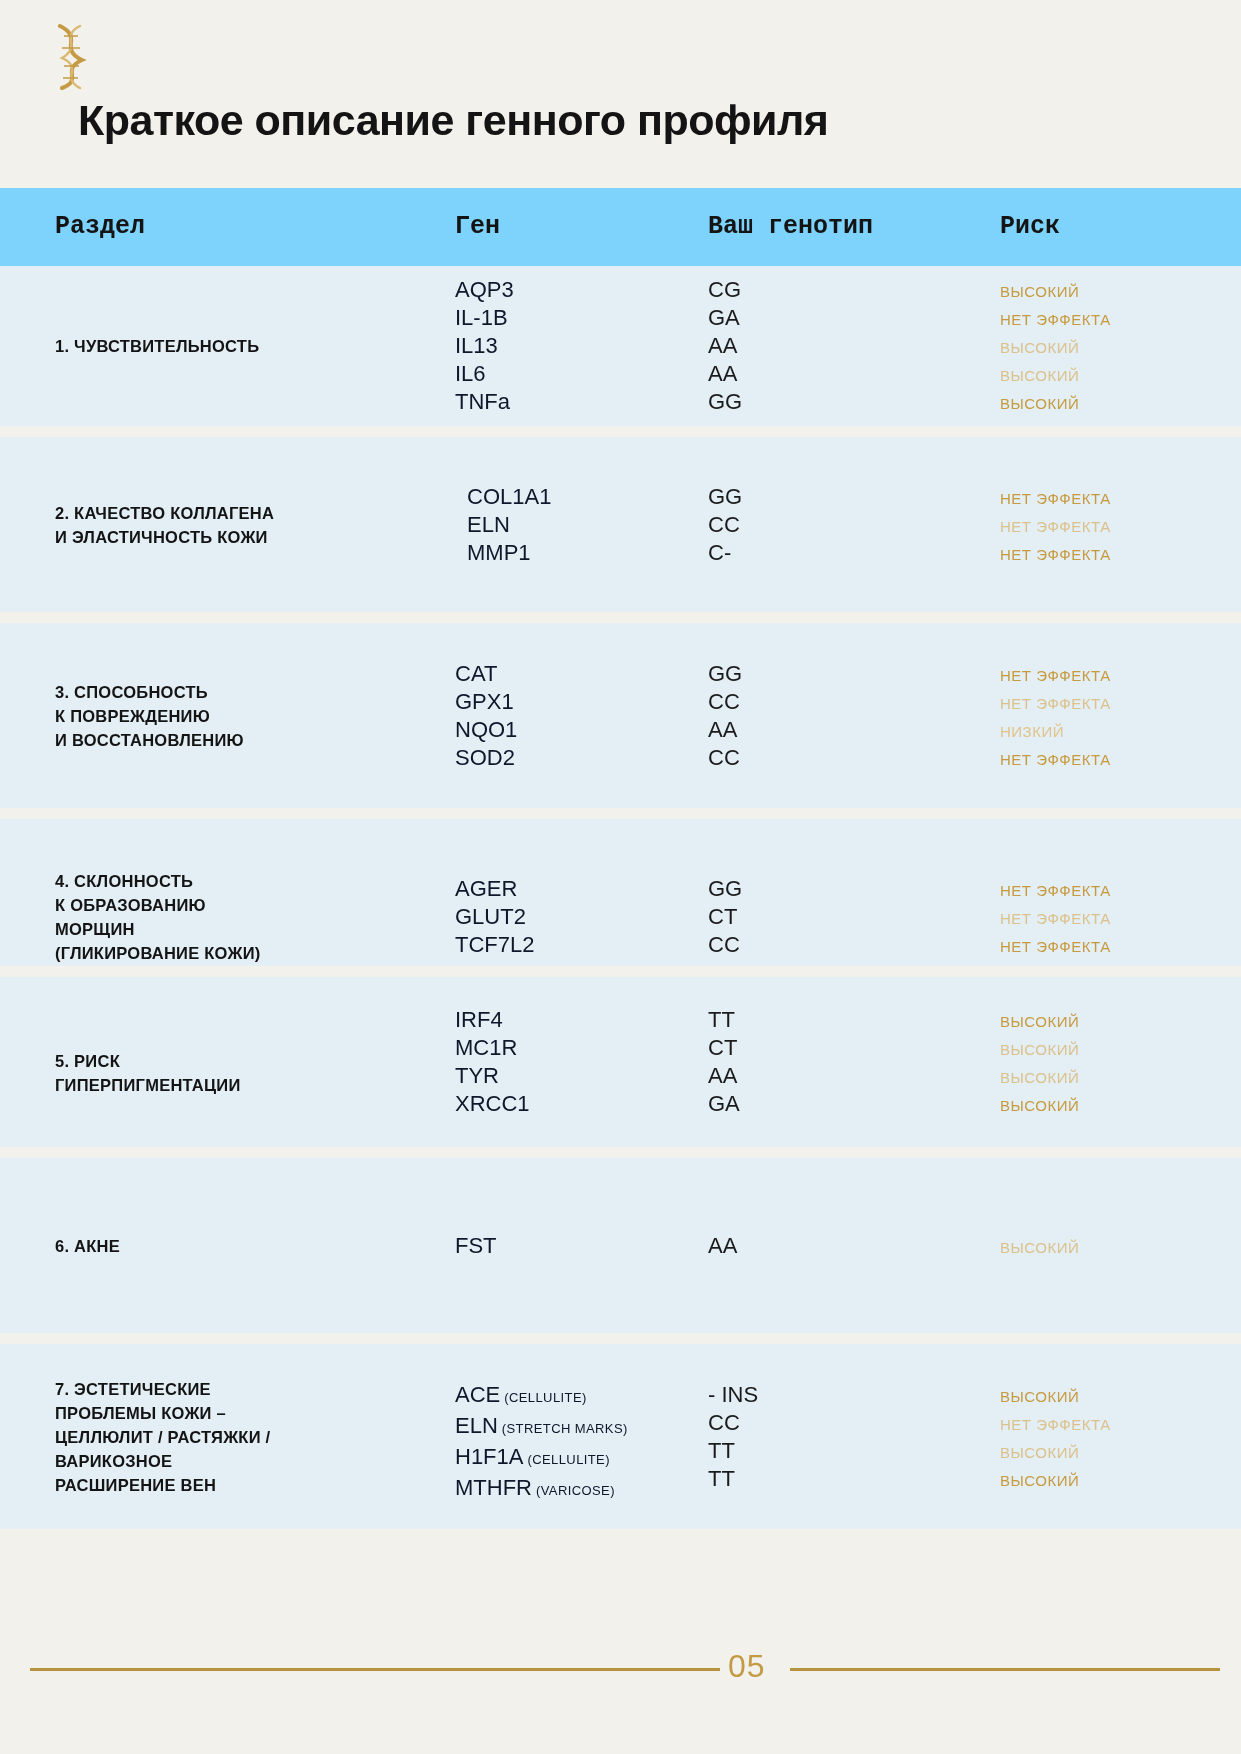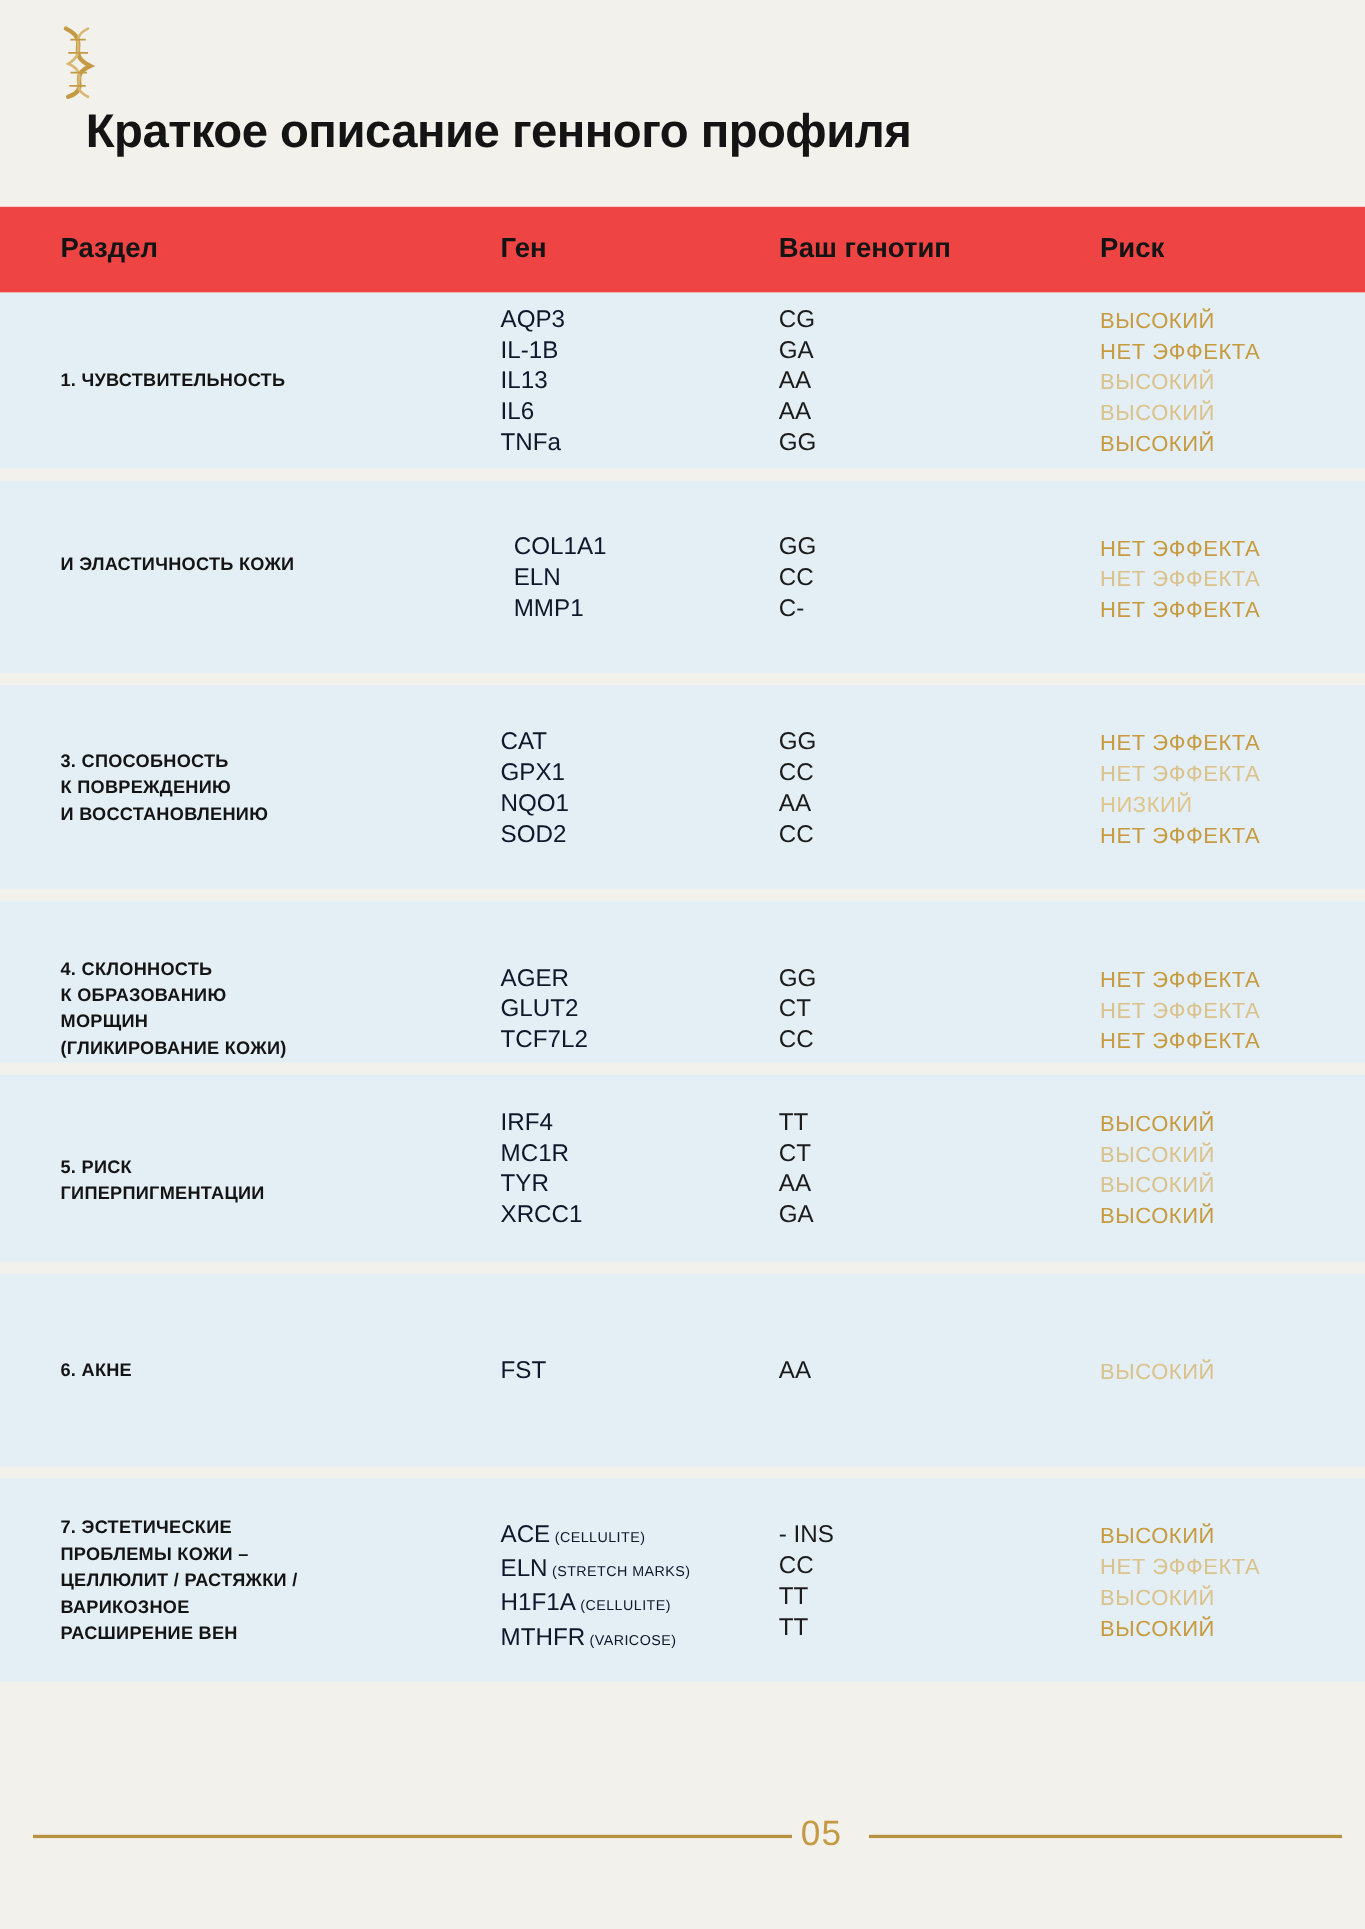--- a/index.html
+++ b/index.html
@@ -49,21 +49,22 @@
   
   .table {
     position: absolute;
     top: 188px;
     left: 0;
     width: 1241px;
   }
   .col-head {
     position: relative;
     height: 78px;
-    background: #ef4444;
+    background: #7dd3fc;
+    font-family: Liberation Mono, monospace;
   }
   .col-head .cell {
     position: absolute;
     top: 24px;
     font-size: 25px;
     font-weight: bold;
     color: #141414;
   }
   .c1 { left: 55px; }
   .c2 { left: 455px; }
@@ -97,21 +98,21 @@
     position: absolute;
     left: 708px;
     font-size: 22px;
     line-height: 28px;
     color: #1b1b1b;
     width: 240px;
   }
   .row .risks {
     position: absolute;
     left: 1000px;
-    font-size: 20px;
+    font-size: 15px;
     line-height: 28px;
     width: 240px;
     letter-spacing: 0.5px;
   }
   .gene-note {
     font-size: 13px;
     letter-spacing: 0.4px;
   }
   .risk-high   { color: #c79a3e; }
   .risk-none   { color: #c79a3e; }
@@ -198,20 +199,21 @@
           <div class="risks" style="top: 12px;">
             <div class="risk-high">ВЫСОКИЙ</div>
             <div class="risk-none">НЕТ ЭФФЕКТА</div>
             <div class="risk-fade">ВЫСОКИЙ</div>
             <div class="risk-fade">ВЫСОКИЙ</div>
             <div class="risk-high">ВЫСОКИЙ</div>
           </div>
         </div>
         <div class="row" style="height: 175px;">
           <div class="section" style="top: 64px;">
+            <div>2. КАЧЕСТВО КОЛЛАГЕНА</div>
             <div>И ЭЛАСТИЧНОСТЬ КОЖИ</div>
           </div>
           <div class="genes" style="top: 46px; margin-left: 12px;">
             <div>COL1A1</div>
             <div>ELN</div>
             <div>MMP1</div>
           </div>
           <div class="genotypes" style="top: 46px;">
             <div>GG</div>
             <div>CC</div>

